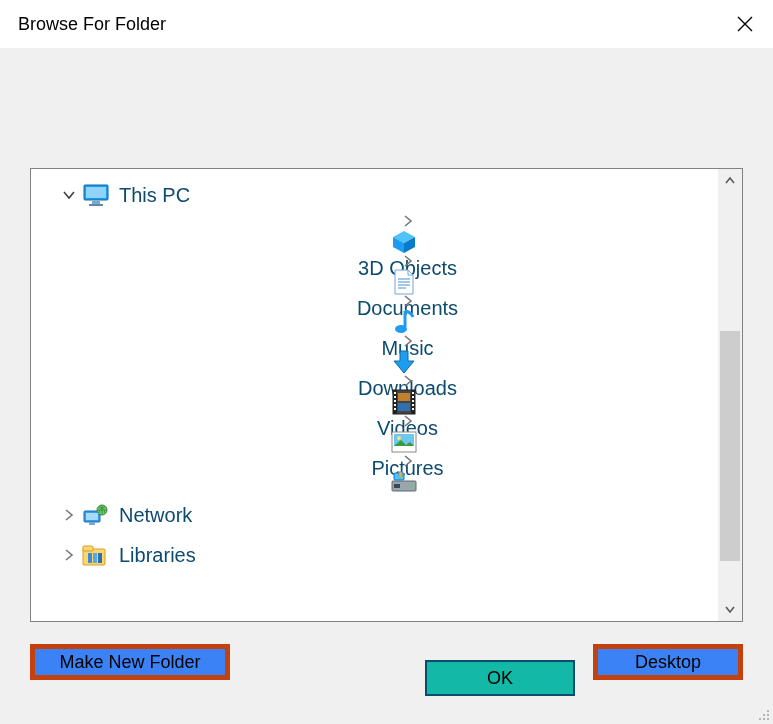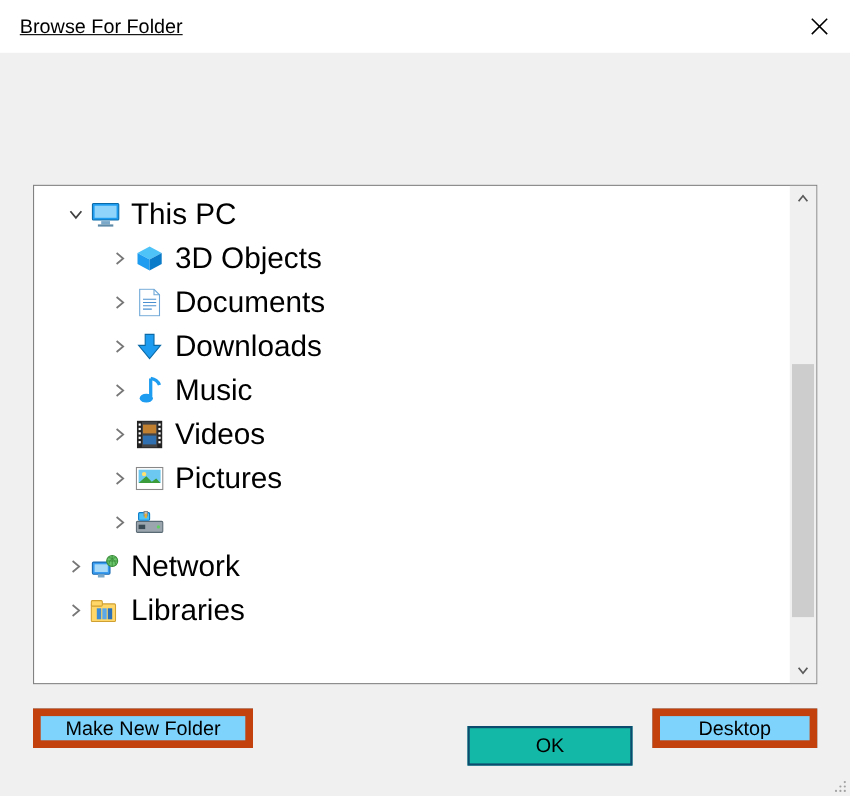--- a/index.html
+++ b/index.html
@@ -13,21 +13,20 @@
     display: flex;
     flex-direction: column;
   }
   .titlebar {
     height: 48px;
     display: flex;
     align-items: center;
     padding: 0 0 0 18px;
     font-size: 18px;
     color: #000;
-    text-decoration: underline;
   }
   .titlebar .title { flex: 1; }
   .titlebar .close-btn {
     width: 56px;
     height: 40px;
     display: flex;
     align-items: center;
     justify-content: center;
     cursor: pointer;
   }
@@ -42,22 +41,22 @@
   .tree-container {
     border: 1px solid #828282;
     background: #fff;
     height: 454px;
     position: relative;
     display: flex;
   }
   .tree {
     flex: 1;
     padding: 6px 0 0 4px;
-    font-size: 27px;
-    color: #000000;
+    font-size: 20px;
+    color: #0c4a6e;
     overflow: hidden;
   }
   .node {
     display: flex;
     align-items: center;
     height: 40px;
     white-space: nowrap;
   }
   .node .arrow {
     width: 24px;
@@ -73,21 +72,21 @@
     width: 30px;
     height: 30px;
     margin-right: 8px;
     display: flex;
     align-items: center;
     justify-content: center;
     flex-shrink: 0;
   }
   .node .label { cursor: pointer; }
   .indent-1 { padding-left: 22px; }
-  .indent-2 { padding-left: 62px; }
+  .indent-2 { padding-left: 62px; flex-direction: column; }
   .scrollbar {
     width: 24px;
     background: #f0f0f0;
     position: relative;
     display: flex;
     flex-direction: column;
   }
   .scroll-btn {
     height: 24px;
     display: flex;
@@ -109,22 +108,22 @@
     display: flex;
     gap: 18px;
     padding-top: 22px;
     height: 58px;
   }
   .button-row .gap { flex: 1; }
   .btn {
     height: 36px;
     font-size: 18px;
     font-family: inherit;
-    background: #7dd3fc;
-    border: 7px solid #c2410c;
+    background: #3b82f6;
+    border: 5px solid #c2410c;
     padding: 0 18px;
     cursor: pointer;
     min-width: 150px;
   }
   .btn.default {
     background: #14b8a6;
     border: 2px solid #0c4a6e;
     margin-top: 16px;
   }
   .resize-grip {
@@ -206,41 +205,41 @@
         <span class="label">Documents</span>
       </div>
 
       <div class="node indent-2">
         <span class="arrow">
           <svg width="12" height="12" viewBox="0 0 12 12">
               <path d="M3 1 L9 6 L3 11" fill="none" stroke="#777" stroke-width="1.6"></path>
             </svg>
         </span>
         <span class="icon">
-          <svg width="24" height="26" viewBox="0 0 24 26">
-              <path d="M8 2 H16 V12 H22 L12 24 L2 12 H8 Z" fill="#1e9df0" stroke="#0a6aa8"></path>
-            </svg>
-        </span>
-        <span class="label">Downloads</span>
-      </div>
-
-      <div class="node indent-2">
-        <span class="arrow">
-          <svg width="12" height="12" viewBox="0 0 12 12">
-              <path d="M3 1 L9 6 L3 11" fill="none" stroke="#777" stroke-width="1.6"></path>
-            </svg>
-        </span>
-        <span class="icon">
           <svg width="22" height="26" viewBox="0 0 22 26">
               <path d="M12 2 V18" stroke="#1e9df0" stroke-width="3" fill="none"></path>
               <ellipse cx="8" cy="20" rx="6" ry="4" fill="#1e9df0"></ellipse>
               <path d="M12 2 Q18 3 20 8" stroke="#1e9df0" stroke-width="3" fill="none"></path>
             </svg>
         </span>
         <span class="label">Music</span>
+      </div>
+
+      <div class="node indent-2">
+        <span class="arrow">
+          <svg width="12" height="12" viewBox="0 0 12 12">
+              <path d="M3 1 L9 6 L3 11" fill="none" stroke="#777" stroke-width="1.6"></path>
+            </svg>
+        </span>
+        <span class="icon">
+          <svg width="24" height="26" viewBox="0 0 24 26">
+              <path d="M8 2 H16 V12 H22 L12 24 L2 12 H8 Z" fill="#1e9df0" stroke="#0a6aa8"></path>
+            </svg>
+        </span>
+        <span class="label">Downloads</span>
       </div>
 
       <div class="node indent-2">
         <span class="arrow">
           <svg width="12" height="12" viewBox="0 0 12 12">
               <path d="M3 1 L9 6 L3 11" fill="none" stroke="#777" stroke-width="1.6"></path>
             </svg>
         </span>
         <span class="icon">
           <svg width="24" height="26" viewBox="0 0 24 26">

